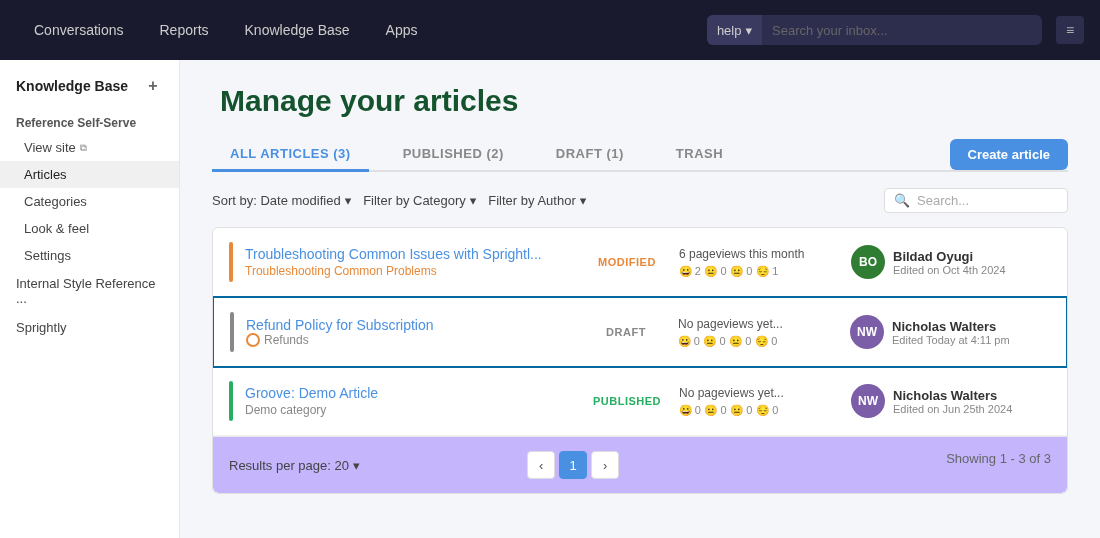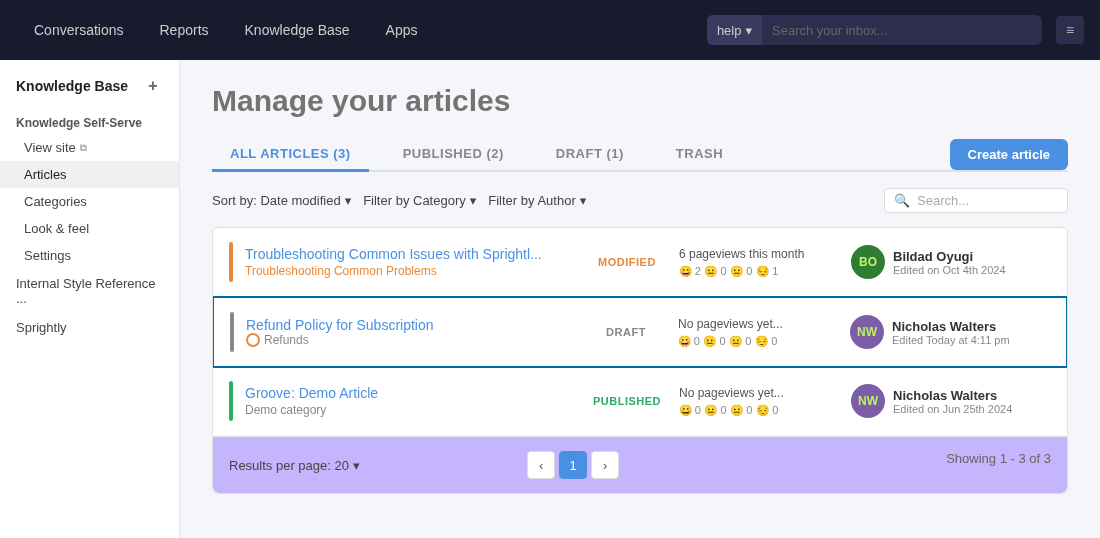--- a/index.html
+++ b/index.html
@@ -136,22 +136,23 @@
     
     .main-content {
       flex: 1;
       padding: 24px 32px;
       overflow-y: auto;
       background: #f5f6fa;
     }
     .page-title {
       font-size: 30px;
       font-weight: 700;
-      color: #737373;
+      color: #14532d;
       margin-bottom: 20px;
+      margin-left: 8px;
     }
 
     
     .tabs {
       display: flex;
       align-items: center;
       border-bottom: 2px solid #e0e0e0;
       margin-bottom: 16px;
       gap: 16px;
     }
@@ -316,21 +317,21 @@
     }
     .avatar {
       width: 34px;
       height: 34px;
       border-radius: 50%;
       display: flex;
       align-items: center;
       justify-content: center;
       font-size: 12px;
       font-weight: 700;
-      color: #bef264;
+      color: #ffffff;
       flex-shrink: 0;
     }
     .author-name {
       font-size: 13px;
       font-weight: 600;
       color: #333;
     }
     .author-edit-time {
       font-size: 11px;
       color: #888;
@@ -406,21 +407,21 @@
   </div>
 </nav>
 
 <div class="layout">
 
   <aside class="sidebar">
     <div class="sidebar-header">
       <span>Knowledge Base</span>
       <div class="sidebar-add-btn">+</div>
     </div>
-    <div class="sidebar-section-title">Knowledge Self-Serve</div>
+    <div class="sidebar-section-title">Reference Self-Serve</div>
     <div class="sidebar-link">
       <span>View site</span>
       <span class="ext-icon">⧉</span>
     </div>
     <div class="sidebar-link active">
       <span>Articles</span>
     </div>
     <div class="sidebar-link">
       <span>Categories</span>
     </div>

